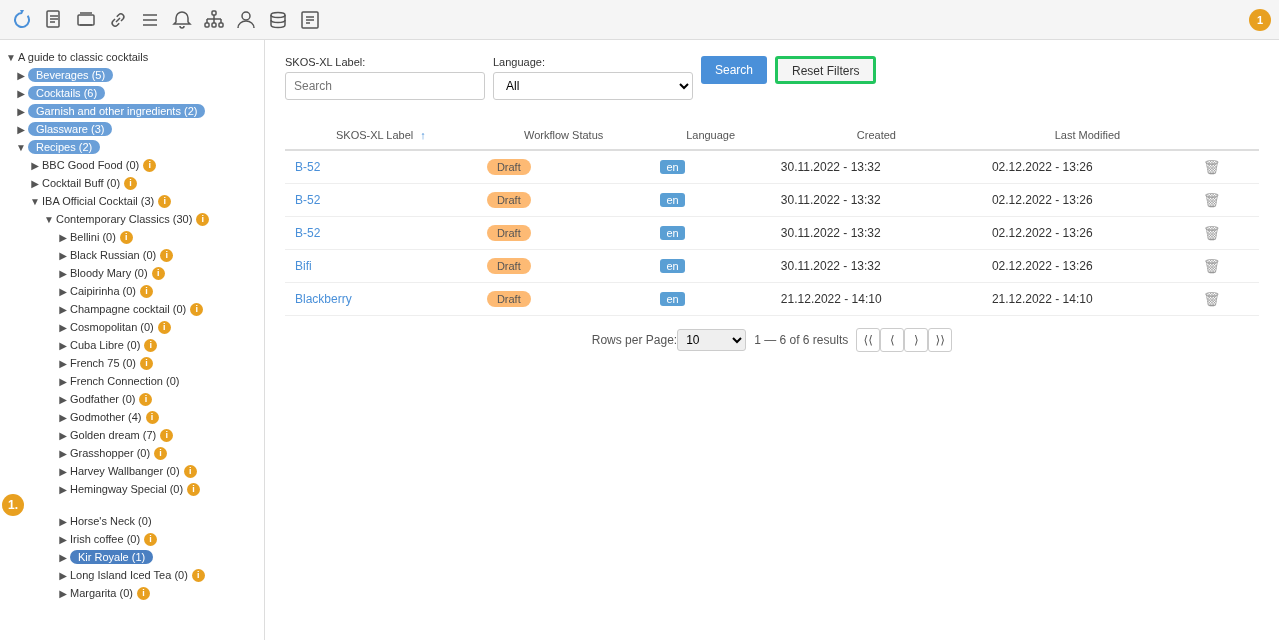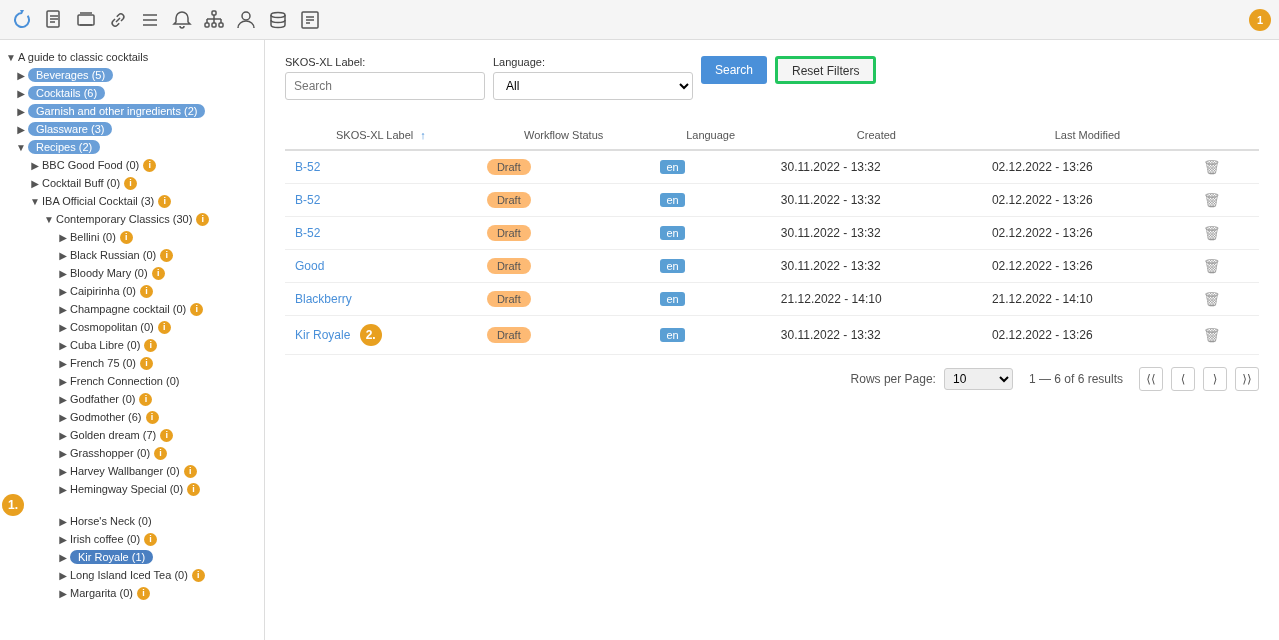--- a/index.html
+++ b/index.html
@@ -48,21 +48,21 @@
     .data-table { width: 100%; border-collapse: collapse; margin-top: 8px; }
     .data-table th { text-align: center; padding: 8px 10px; font-size: 11px; color: #555; border-bottom: 2px solid #ddd; font-weight: normal; }
     .data-table td { padding: 8px 10px; font-size: 12px; border-bottom: 1px solid #eee; vertical-align: middle; }
     .link-cell { color: #4a90d9; text-decoration: none; cursor: pointer; }
     .badge-draft { background: #fdba74; color: #555; border-radius: 10px; padding: 2px 10px; font-size: 11px; display: inline-block; }
     .lang-badge { background: #5a9fd4; color: #fff; border-radius: 3px; padding: 1px 6px; font-size: 11px; display: inline-block; }
     .delete-btn { color: #999; cursor: pointer; font-size: 14px; }
     .sort-arrow { color: #4a90d9; margin-left: 4px; }
 
     
-    .pagination { display: flex; align-items: center; justify-content: flex-end; margin-top: 12px; gap: 8px; font-size: 12px; }
+    .pagination { display: flex; align-items: center; justify-content: center; margin-top: 12px; gap: 0; font-size: 12px; }
     .rows-label { color: #555; }
     .rows-select { border: 1px solid #ccc; border-radius: 3px; padding: 2px 4px; font-size: 12px; width: 69px; }
     .page-info { color: #555; margin: 0 8px; }
     .page-nav-btn { background: none; border: 1px solid #ccc; border-radius: 3px; width: 24px; height: 24px; display: flex; align-items: center; justify-content: center; cursor: pointer; color: #555; font-size: 12px; }
     .page-nav-btn:disabled { color: #ccc; cursor: default; }
 
     
     .circle-num { background: #e8a020; color: #fff; border-radius: 50%; width: 22px; height: 22px; display: inline-flex; align-items: center; justify-content: center; font-size: 12px; font-weight: bold; flex-shrink: 0; }
   </style>
 </head>
@@ -299,21 +299,21 @@
       <span class="tree-toggle">▶</span>
       <span class="tree-label">
         <span class="tree-label-text">Godfather (0)</span>
         <span class="info-icon">i</span>
       </span>
     </div>
 
     <div class="tree-item indent4">
       <span class="tree-toggle">▶</span>
       <span class="tree-label">
-        <span class="tree-label-text">Godmother (6)</span>
+        <span class="tree-label-text">Godmother (4)</span>
         <span class="info-icon">i</span>
       </span>
     </div>
 
     <div class="tree-item indent4">
       <span class="tree-toggle">▶</span>
       <span class="tree-label">
         <span class="tree-label-text">Golden dream (7)</span>
         <span class="info-icon">i</span>
       </span>
@@ -467,21 +467,21 @@
       <span class="lang-badge">en</span>
     </td>
     <td>30.11.2022 - 13:32</td>
     <td>02.12.2022 - 13:26</td>
     <td>
       <span class="delete-btn">🗑</span>
     </td>
   </tr>
           <tr>
     <td>
-      <a class="link-cell">Good</a>
+      <a class="link-cell">Bifi</a>
       
     </td>
     <td>
       <span class="badge-draft">Draft</span>
     </td>
     <td>
       <span class="lang-badge">en</span>
     </td>
     <td>30.11.2022 - 13:32</td>
     <td>02.12.2022 - 13:26</td>
@@ -495,37 +495,20 @@
       
     </td>
     <td>
       <span class="badge-draft">Draft</span>
     </td>
     <td>
       <span class="lang-badge">en</span>
     </td>
     <td>21.12.2022 - 14:10</td>
     <td>21.12.2022 - 14:10</td>
-    <td>
-      <span class="delete-btn">🗑</span>
-    </td>
-  </tr>
-          <tr>
-    <td>
-      <a class="link-cell">Kir Royale</a>
-      <span class="circle-num" style="margin-left:6px;">2.</span>
-    </td>
-    <td>
-      <span class="badge-draft">Draft</span>
-    </td>
-    <td>
-      <span class="lang-badge">en</span>
-    </td>
-    <td>30.11.2022 - 13:32</td>
-    <td>02.12.2022 - 13:26</td>
     <td>
       <span class="delete-btn">🗑</span>
     </td>
   </tr>
         </tbody>
     </table>
 
     <div class="pagination">
       <span class="rows-label">Rows per Page:</span>
       <select class="rows-select">

